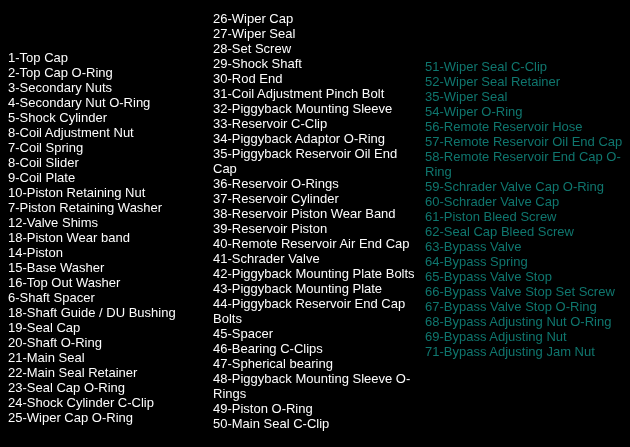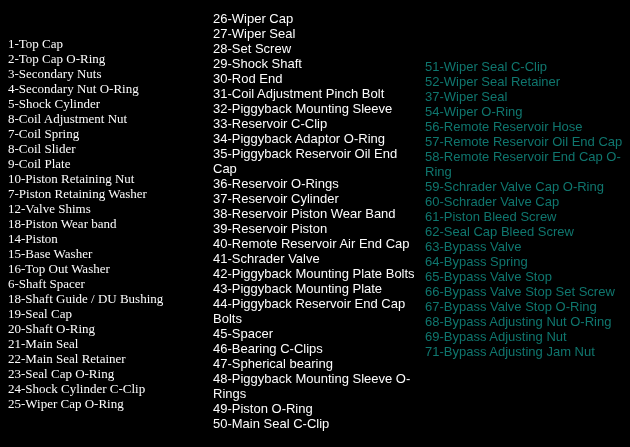--- a/index.html
+++ b/index.html
@@ -15,21 +15,21 @@
     font-family: "Liberation Sans", sans-serif;
   }
   .parts-column {
     position: absolute;
     font-size: 13px;
     line-height: 15px;
     font-weight: 400;
     color: #fdfdfd;
     letter-spacing: 0;
   }
-  #col-1 { left: 8px;   top: 36px; width: 192px; font-family: Liberation Serif, serif; }
+  #col-1 { left: 8px;   top: 50px; width: 192px; }
   #col-2 { left: 213px; top: 11px; width: 207px; }
   #col-3 { left: 425px; top: 59px; width: 205px; }
   .part-item {
     white-space: normal;
     word-spacing: 0;
   }
 </style>
 </head>
 <body style="background: rgb(0, 0, 0);">
 
@@ -87,21 +87,21 @@
       <div class="part-item">46-Bearing C-Clips</div>
       <div class="part-item">47-Spherical bearing</div>
       <div class="part-item">48-Piggyback Mounting Sleeve O-Rings</div>
       <div class="part-item">49-Piston O-Ring</div>
       <div class="part-item">50-Main Seal C-Clip</div>
     </div>
 
   <div id="col-3" class="parts-column" style="color: #0f766e;">
       <div class="part-item">51-Wiper Seal C-Clip</div>
       <div class="part-item">52-Wiper Seal Retainer</div>
-      <div class="part-item">37-Wiper Seal</div>
+      <div class="part-item">35-Wiper Seal</div>
       <div class="part-item">54-Wiper O-Ring</div>
       <div class="part-item">56-Remote Reservoir Hose</div>
       <div class="part-item">57-Remote Reservoir Oil End Cap</div>
       <div class="part-item">58-Remote Reservoir End Cap O-Ring</div>
       <div class="part-item">59-Schrader Valve Cap O-Ring</div>
       <div class="part-item">60-Schrader Valve Cap</div>
       <div class="part-item">61-Piston Bleed Screw</div>
       <div class="part-item">62-Seal Cap Bleed Screw</div>
       <div class="part-item">63-Bypass Valve</div>
       <div class="part-item">64-Bypass Spring</div>

